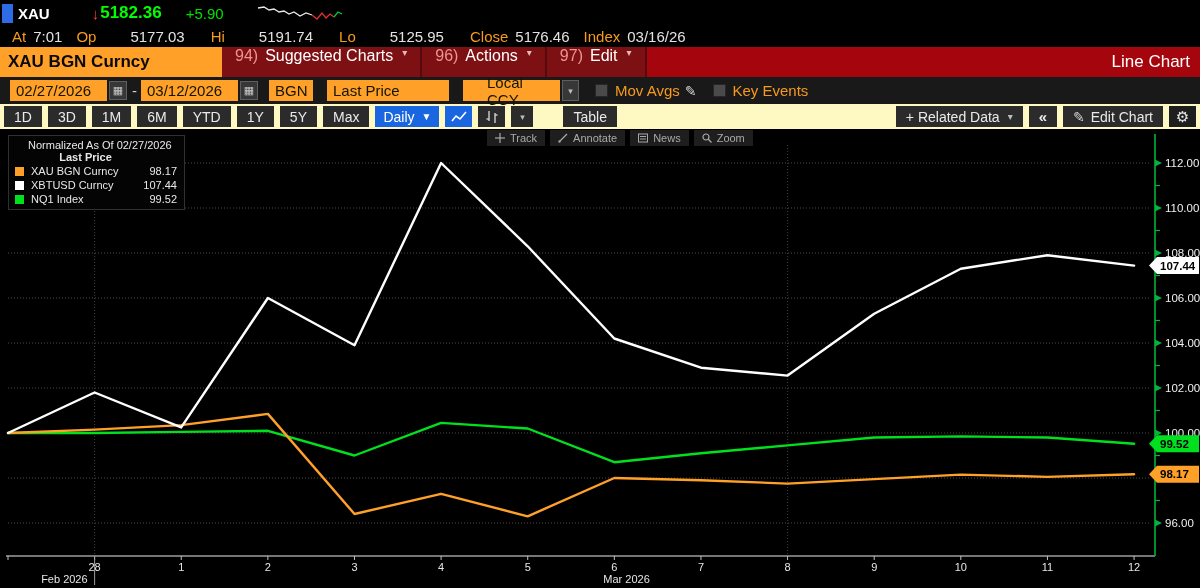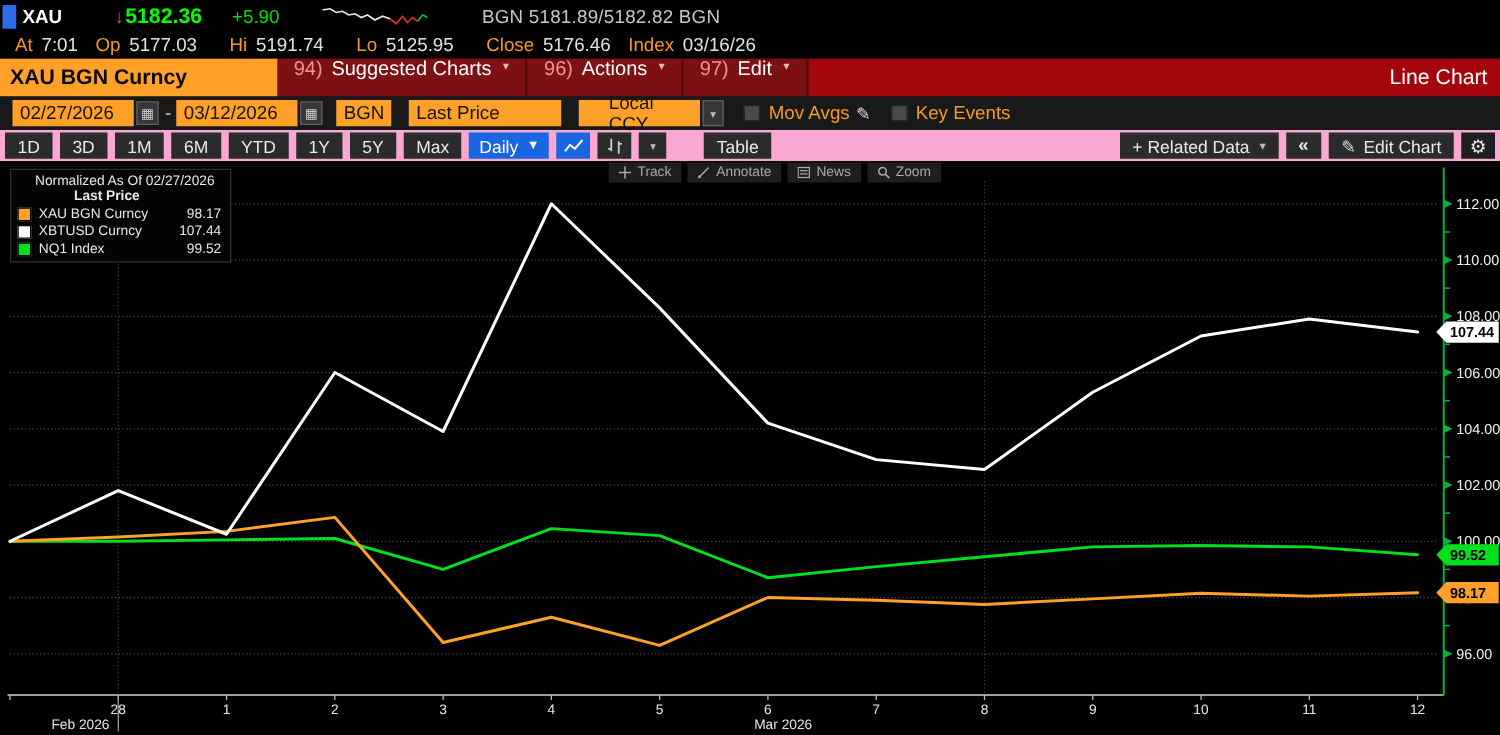--- a/index.html
+++ b/index.html
@@ -14,21 +14,21 @@
   .last-price { color:#00FF00; font-weight:bold; font-size:17px; margin-left:1px; }
   .chg { color:#00E000; font-size:15px; margin-left:24px; }
   .spark { margin-left:32px; }
   .quote { color:#C6C6C6; font-size:15px; margin-left:30px; letter-spacing:.2px; }
 
   
   #statsbar { height:21px; display:flex; align-items:center; background:#000; padding-left:12px; font-size:15px; }
   .stat { display:flex; margin-right:14px; }
   .stat .lab { color:#F79A1E; margin-right:7px; }
   .stat .val { color:#E2E2E2; }
-  .stat.wide { margin-right:26px; }
+  .stat.wide { margin-right:26px;gap:27px; }
 
   
   #menubar { height:30px; display:flex; background:#7D1013; }
   .security-box { width:222px; background:#FFA028; color:#0A0A0A; font-size:17px; font-weight:bold;
                   display:flex; align-items:center; padding-left:8px; }
   .menu-item { display:flex; align-items:flex-start; padding:0 13px; color:#fff; font-size:16px;
                background:#7D1013; border-right:2px solid #560A0D; cursor:default; }
   .menu-item:first-of-type { border-left:2px solid #560A0D; }
   .menu-item .num { color:#EE9494; margin-right:7px; }
   .menu-item .caret { color:#E5B9B9; font-size:10px; margin-left:9px; }
@@ -46,21 +46,21 @@
   .srcfield { width:44px; margin-left:8px; }
   .pricefield { width:122px; margin-left:12px; }
   .ccyfield { width:97px; margin-left:12px;padding-left:24px; }
   .ddbtn { width:17px; height:21px; background:#373737; border:1px solid #5E5E5E; color:#BFBFBF;
            font-size:9px; display:flex; align-items:center; justify-content:center; }
   .chk { width:13px; height:13px; background:#4A4A4A; border:1px solid #262626; margin-left:16px; }
   .chklab { color:#F79A1E; margin-left:7px; }
   .pencil { color:#D8D8D8; font-size:14px; margin-left:5px; }
 
   
-  #toolbar { height:25px; background:#f9a8d4; display:flex; align-items:center; padding:0 4px; font-size:14px; }
+  #toolbar { height:25px; background:#fef9c3; display:flex; align-items:center; padding:0 4px; font-size:14px; }
   .tbtn { background:#2B2B2B; color:#EAEAEA; height:21px; display:flex; align-items:center;
           padding:0 10px; margin-right:6px; white-space:nowrap; }
   .daily-btn { background:#1A66E0; color:#fff; padding:0 8px; }
   .daily-btn .dcaret { font-size:10px; margin-left:7px; }
   .iconbtn { width:27px; height:21px; background:#2B2B2B; display:flex; align-items:center;
              justify-content:center; margin-right:6px; }
   .iconbtn.sel { background:#1A66E0; }
   .smallcaret { width:22px; color:#BDBDBD; font-size:9px; }
   .spacer { flex:1; }
   .related-caret { font-size:10px; color:#BDBDBD; margin-left:8px; }
@@ -96,21 +96,20 @@
   <div class="cursor-block"></div>
   <span class="ticker">XAU</span>
   <span class="dir-arrow">↓</span>
   <span class="last-price">5182.36</span>
   <span class="chg">+5.90</span>
   <svg class="spark" width="100" height="20" viewBox="0 0 100 20">
     <polyline points="2,5 8,4 13,7 18,6 23,9 28,8 33,11 38,9 44,13 50,10 56,12" fill="none" stroke="#E8E8E8" stroke-width="1.3"></polyline>
     <polyline points="56,12 61,16 66,10 70,15 74,11 78,14" fill="none" stroke="#E03030" stroke-width="1.3"></polyline>
     <polyline points="78,14 82,9 86,11" fill="none" stroke="#00C832" stroke-width="1.3"></polyline>
   </svg>
-  <span class="quote">BGN 5181.89/5182.82 BGN</span>
 </div>
 
 <div id="statsbar">
   <span class="stat">
       <span class="lab">At</span>
       <span class="val">7:01</span>
     </span>
   <span class="stat wide">
       <span class="lab">Op</span>
       <span class="val">5177.03</span>

